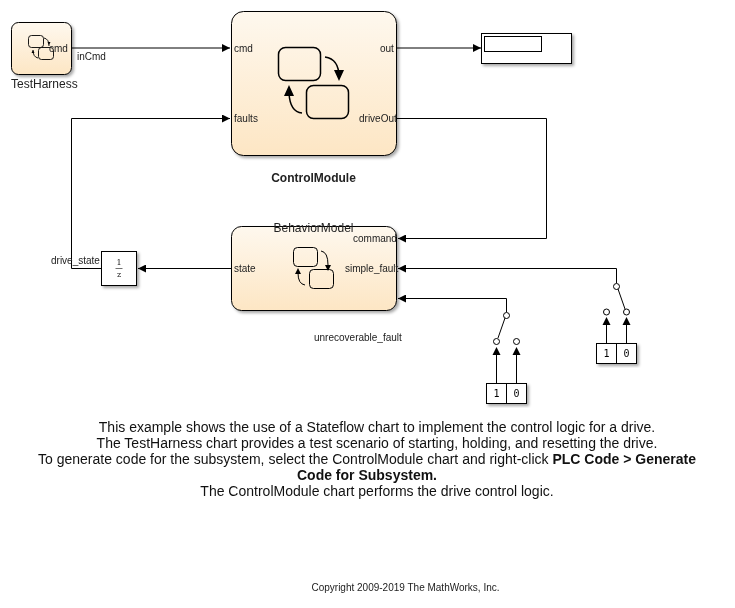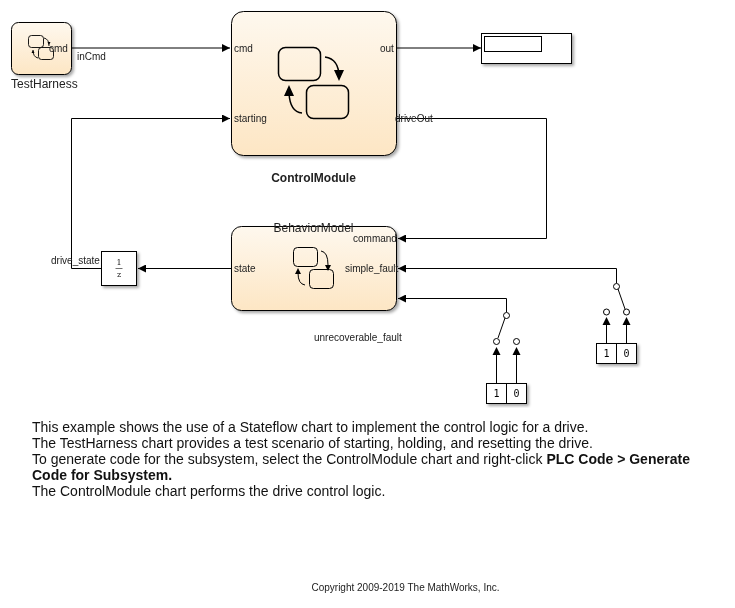--- a/index.html
+++ b/index.html
@@ -1,20 +1,20 @@
 <!DOCTYPE html>
 <html><head>
   <meta charset="utf-8">
   <style>
     html, body { margin:0; padding:0; background:#ffffff; }
     body { width:735px; height:608px; position:relative; overflow:hidden; font-family:"Liberation Sans", sans-serif; }
     #canvas { position:absolute; left:0; top:0; width:735px; height:608px; }
     .lbl { position:absolute; font-family:Liberation Sans, sans-serif; font-size:10px; color:#222; white-space:nowrap; line-height:11px; }
     .blk-name { position:absolute; font-family:"Liberation Sans", sans-serif; font-size:12px; color:#222; white-space:nowrap; text-align:center; line-height:12px; }
-    .desc { position:absolute; left:32px; top:419px; width:690px; font-family:"Liberation Sans", sans-serif; font-size:14px; line-height:16px; color:#111; }
+    .desc { position:absolute; left:32px; top:419px; width:690px; font-family:"Liberation Sans", sans-serif; font-size:14px; line-height:16px; color:#111;text-align:center; }
     .desc div { white-space:nowrap; }
     .desc b { font-weight:bold; }
     .copyright { position:absolute; left:0; top:582px; width:811px; text-align:center; font-family:"Liberation Sans", sans-serif; font-size:10px; color:#222; }
     .const-text { font-family:"DejaVu Sans Mono", monospace; font-size:10px; }
   </style>
 </head>
 <body>
 
 <svg id="canvas" width="735" height="608" viewBox="0 0 735 608" xmlns="http://www.w3.org/2000/svg">
   <defs>
@@ -123,23 +123,23 @@
     <text class="const-text" x="606.5" y="357" text-anchor="middle" fill="#000">1</text>
     <text class="const-text" x="626.5" y="357" text-anchor="middle" fill="#000">0</text>
   </g>
 </svg>
 
 <span class="lbl" style="left:49px; top:43px;">cmd</span>
 <span class="blk-name" style="left:11px; top:78px; width:61px;">TestHarness</span>
 <span class="lbl" style="left:77px; top:51px;">inCmd</span>
 
 <span class="lbl" style="left:234px; top:43px;">cmd</span>
-<span class="lbl" style="left:234px; top:113px;">starting</span>
+<span class="lbl" style="left:234px; top:113px;">faults</span>
 <span class="lbl" style="left:380px; top:43px;">out</span>
-<span class="lbl" style="left:359px; top:113px;margin-left:36px;">driveOut</span>
+<span class="lbl" style="left:359px; top:113px;">driveOut</span>
 <span class="blk-name" style="left:231px; top:172px; width:165px;font-weight:bold;">ControlModule</span>
 
 <span class="blk-name" style="left:231px; top:210px; width:165px;margin-top:12px;">BehaviorModel</span>
 <span class="lbl" style="left:353px; top:233px;">command</span>
 <span class="lbl" style="left:345px; top:263px;">simple_fault</span>
 <span class="lbl" style="left:314px; top:293px;margin-top:39px;">unrecoverable_fault</span>
 <span class="lbl" style="left:234px; top:263px;">state</span>
 
 <span class="lbl" style="left:51px; top:255px;">drive_state</span>
 

